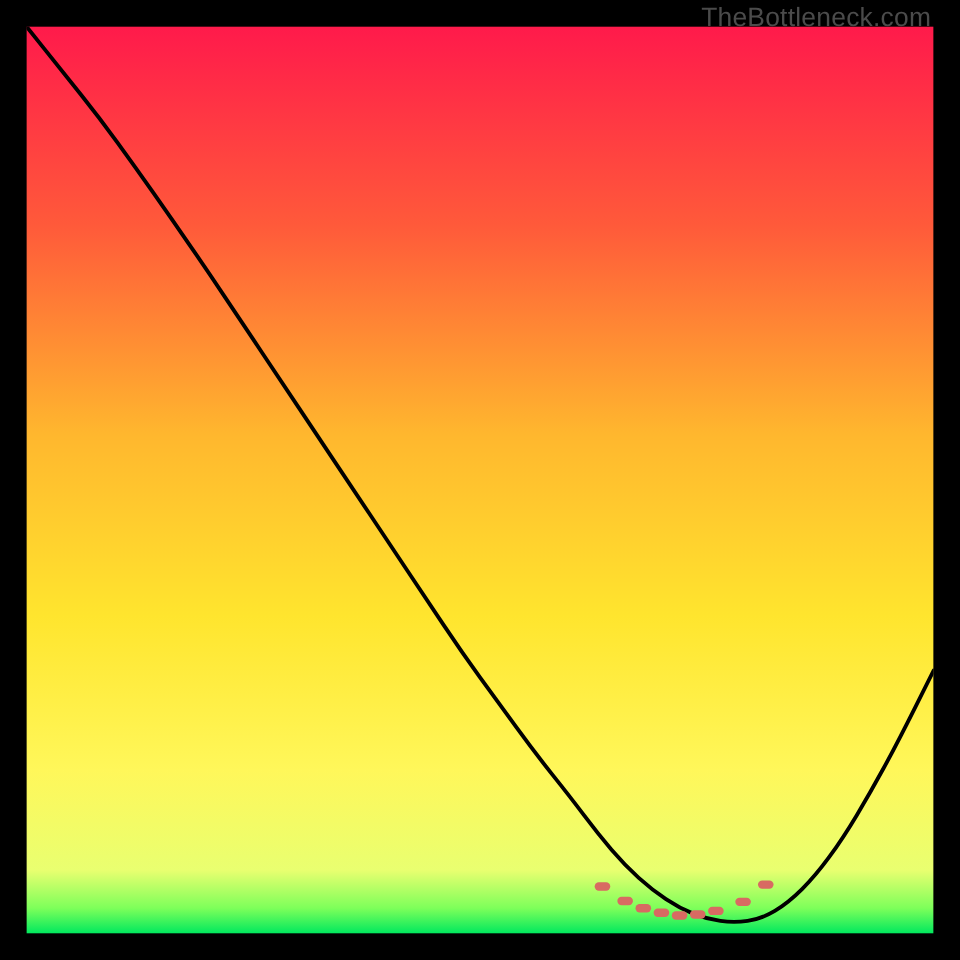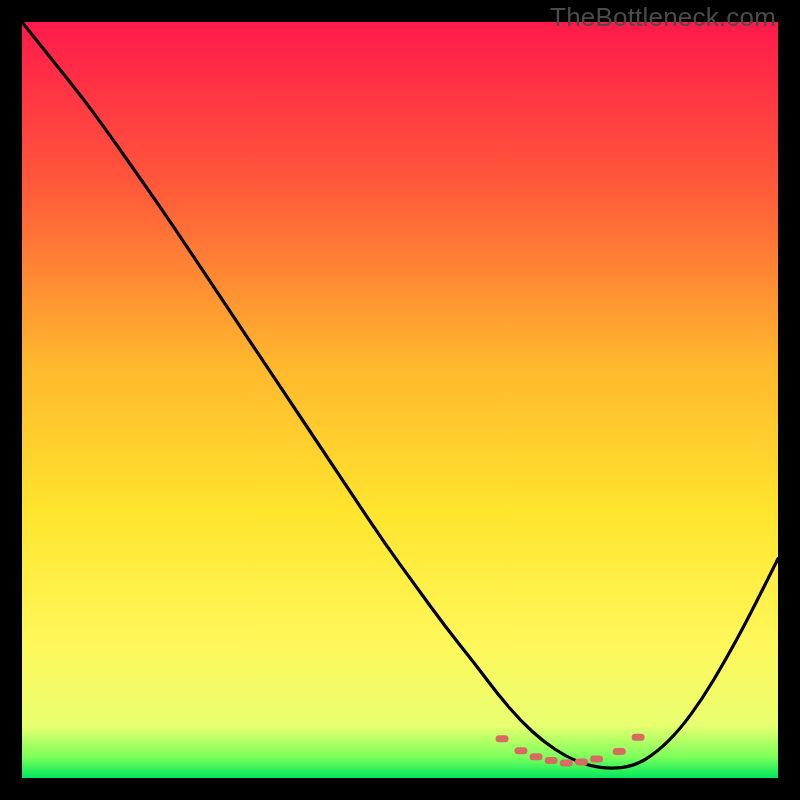--- a/index.html
+++ b/index.html
@@ -24,21 +24,21 @@
     left: 0;
     top: 0;
     width: 756px;
     height: 756px;
   }
   .watermark {
     position: absolute;
     top: 2px;
     right: 24px;
     color: #4b4b4b;
-    font-size: 26px;
+    font-size: 22px;
     font-weight: 500;
     letter-spacing: 0.2px;
   }
   svg {
     display: block;
   }
 </style>
 </head>
 <body>
 

